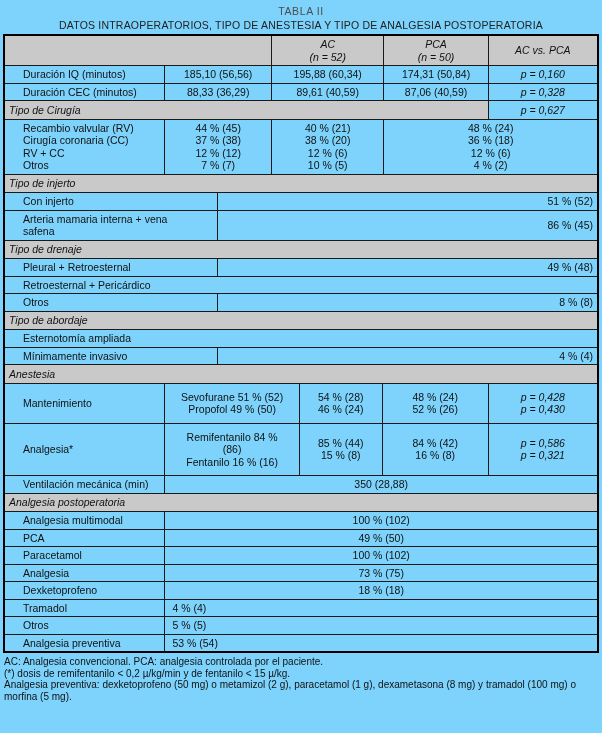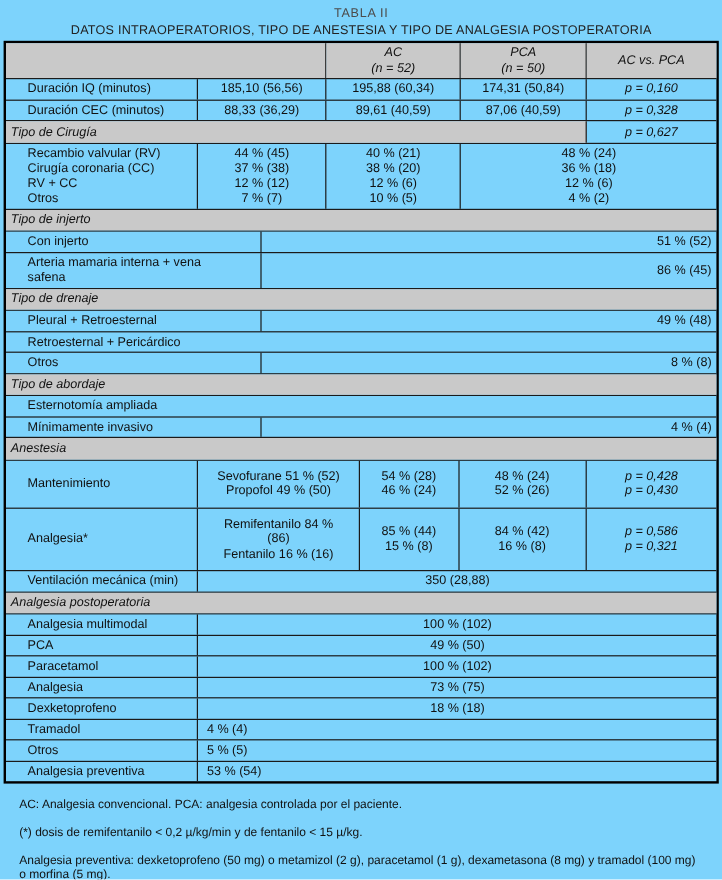--- a/index.html
+++ b/index.html
@@ -31,21 +31,21 @@
   .hdr{background:#c9c9c9;font-style:italic;text-align:center;}
   .roomy{padding-top:7px;padding-bottom:7px;}
   
   .c1{width:27.1%;}  .c2{width:18.0%;} .c3{width:19.0%;} .c4{width:17.6%;} .c5{width:18.3%;font-style:italic;}
   .c12{width:45.1%;} .c45{width:35.9%;} .cband4{width:81.7%;}
   .c2a{width:22.7%;} .c3a{width:14.0%;} .c4a{width:17.9%;}
   .wlab{width:36.0%;} .wval{width:64.0%;text-align:right;}
   .nlab{width:27.1%;} .nval{width:72.9%;}
   .full{width:100%;}
   .footnotes{margin:3px 4px 0 4px;}
-  .footnotes p{margin:12px;font-size:10px;line-height:11.6px;color:#111;}
+  .footnotes p{margin:0;font-size:10px;line-height:11.6px;color:#111;}
 </style>
 </head>
 <body>
 
 <div class="page">
 
   <div class="titles">
     <p class="t1">TABLA II</p>
     <p class="t2">DATOS INTRAOPERATORIOS, TIPO DE ANESTESIA Y TIPO DE ANALGESIA POSTOPERATORIA</p>
   </div>

